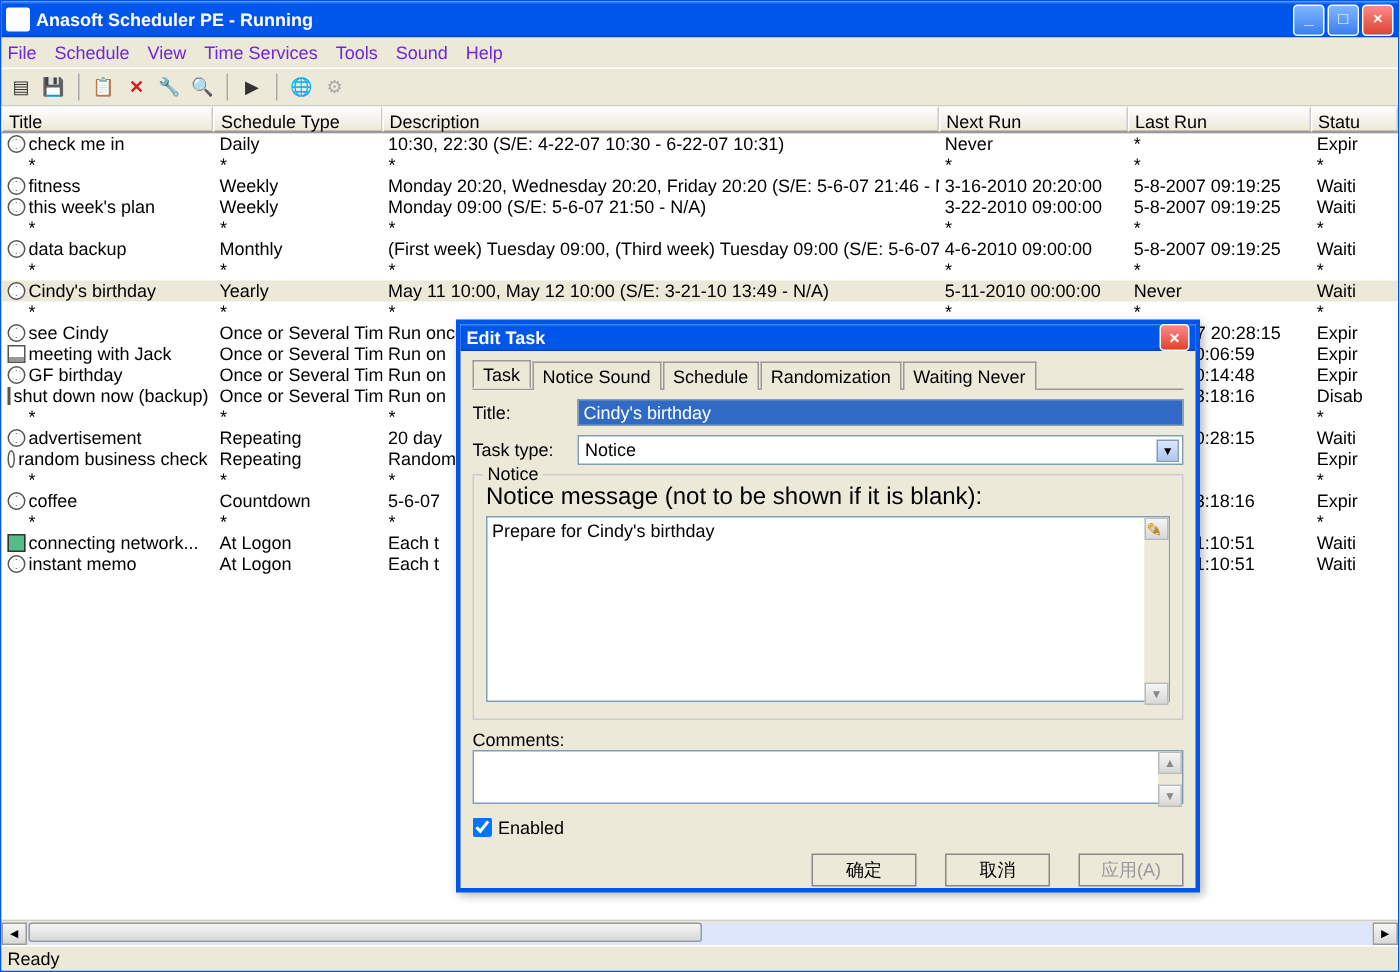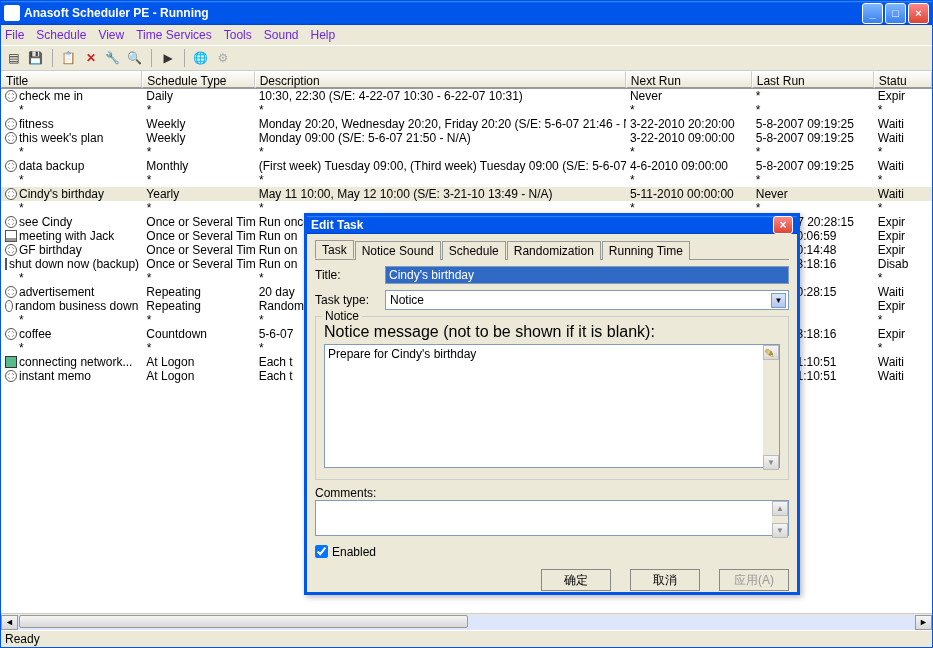--- a/index.html
+++ b/index.html
@@ -129,21 +129,21 @@
         <div class="cell col-w4">*</div>
         <div class="cell col-w5">*</div>
       </div>
       <div class="row">
         <div class="cell col-w0 c0">
           <span class="row-ic clock"></span>
           <span>fitness</span>
         </div>
         <div class="cell col-w1">Weekly</div>
         <div class="cell col-w2">Monday 20:20, Wednesday 20:20, Friday 20:20 (S/E: 5-6-07 21:46 - N/A)</div>
-        <div class="cell col-w3">3-22-2010 20:20:00</div>
+        <div class="cell col-w3">3-16-2010 20:20:00</div>
         <div class="cell col-w4">5-8-2007 09:19:25</div>
         <div class="cell col-w5">Waiti</div>
       </div>
       <div class="row">
         <div class="cell col-w0 c0">
           <span class="row-ic clock"></span>
           <span>this week's plan</span>
         </div>
         <div class="cell col-w1">Weekly</div>
         <div class="cell col-w2">Monday 09:00 (S/E: 5-6-07 21:50 - N/A)</div>
@@ -256,21 +256,21 @@
         </div>
         <div class="cell col-w1">Repeating</div>
         <div class="cell col-w2">20 day</div>
         <div class="cell col-w3"></div>
         <div class="cell col-w4">-2007 20:28:15</div>
         <div class="cell col-w5">Waiti</div>
       </div>
       <div class="row">
         <div class="cell col-w0 c0">
           <span class="row-ic clock"></span>
-          <span>random business down</span>
+          <span>random business check</span>
         </div>
         <div class="cell col-w1">Repeating</div>
         <div class="cell col-w2">Random</div>
         <div class="cell col-w3"></div>
         <div class="cell col-w4">*</div>
         <div class="cell col-w5">Expir</div>
       </div>
       <div class="row">
         <div class="cell col-w0 c0" style="padding-left:18px">*</div>
         <div class="cell col-w1">*</div>
@@ -335,21 +335,21 @@
   <div class="dtitle">
     <span class="tx">Edit Task</span>
     <div class="dclose">×</div>
   </div>
   <div class="body">
     <div class="tabstrip">
       <div class="tab active">Task</div>
       <div class="tab">Notice Sound</div>
       <div class="tab">Schedule</div>
       <div class="tab">Randomization</div>
-      <div class="tab">Running Time</div>
+      <div class="tab">Waiting Never</div>
     </div>
     <div class="formrow">
       <label>Title:</label>
       <div class="input selected-text">Cindy's birthday</div>
     </div>
     <div class="formrow">
       <label>Task type:</label>
       <div class="select">
         <span>Notice</span>
         <div class="btn">▼</div>

